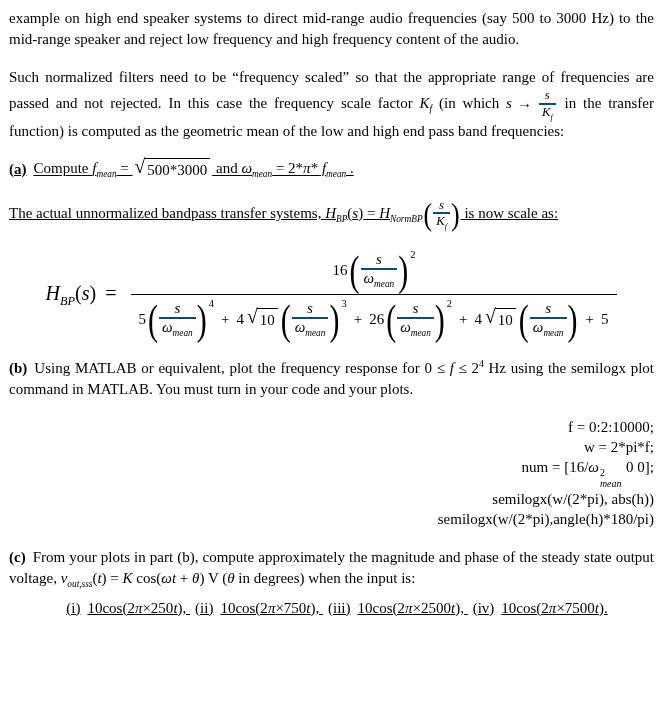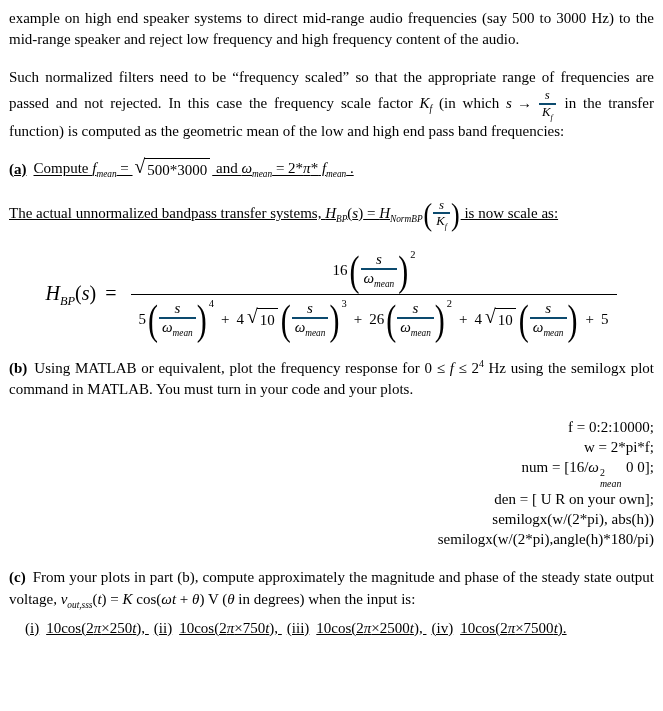--- a/index.html
+++ b/index.html
@@ -35,21 +35,21 @@
   .bigfrac{display:inline-flex;flex-direction:column;align-items:center;}
   .bf-num{display:flex;align-items:center;justify-content:center;padding:0 6px 4px;}
   .bf-den{display:flex;align-items:center;border-top:1.4px solid #000;padding:5px 8px 0;}
   .op{margin:0 7px;}
   .coef{margin-right:1px;}
   
   .codeblock{margin:2px 0 18px;}
   .codeline{line-height:1.34;text-align:right;}
   .supsub{display:inline-flex;flex-direction:column;align-items:flex-start;font-size:0.66em;line-height:1.05;vertical-align:-0.45em;margin:0 1px;}
   
-  .items{padding-left:16px;}
+  .items{padding-left:16px;text-align:center;}
   .case{margin-right:5px;white-space:nowrap;}
   .case-label{margin-right:7px;}
 </style>
 </head>
 <body>
 
 <div class="page">
 
   <p class="para"><span>example on high end speaker systems to direct mid-range audio frequencies (say 500 to 3000 Hz) to the mid-range speaker and reject low frequency and high frequency content of the audio.</span></p>
 
@@ -146,21 +146,20 @@
 
   <p class="para"><b class="plabel">(b)</b><span>Using MATLAB or equivalent, plot the frequency response for </span><span>0 ≤ </span><span class="it">f</span><span> ≤ 2</span><sup>4</sup><span> Hz using the semilogx plot command in MATLAB.  You must turn in your code and your plots.</span></p>
 
   <div class="codeblock">
     <div class="codeline"><span>f = 0:2:10000;</span></div>
     <div class="codeline"><span>w = 2*pi*f;</span></div>
     <div class="codeline"><span>num = [16/</span><span class="it">ω</span><span class="supsub">
           <span>2</span>
           <span class="it">mean</span>
         </span><span> 0 0];</span></div>
-    <div class="codeline"><span>den = [ U R on your own];</span></div>
     <div class="codeline"><span>semilogx(w/(2*pi), abs(h))</span></div>
     <div class="codeline"><span>semilogx(w/(2*pi),angle(h)*180/pi)</span></div>
   </div>
 
   <p class="para" style="margin-bottom:6px;"><b class="plabel">(c)</b><span>From your plots in part (b), compute approximately the magnitude and phase of the steady state output voltage,  </span><span class="it">v</span><sub class="it">out,sss</sub><span>(</span><span class="it">t</span><span>) = </span><span class="it">K</span><span> cos(</span><span class="it">ωt</span><span> + </span><span class="it">θ</span><span>) V (</span><span class="it">θ</span><span> in degrees) when the input is:</span></p>
 
   <p class="para nojust items"><span class="case"><span class="case-label">(i)</span><span>10cos(2</span><span class="it">π</span><span>×250</span><span class="it">t</span><span>), </span></span><span class="case"><span class="case-label">(ii)</span><span>10cos(2</span><span class="it">π</span><span>×750</span><span class="it">t</span><span>), </span></span><span class="case"><span class="case-label">(iii)</span><span>10cos(2</span><span class="it">π</span><span>×2500</span><span class="it">t</span><span>), </span></span><span class="case"><span class="case-label">(iv)</span><span>10cos(2</span><span class="it">π</span><span>×7500</span><span class="it">t</span><span>).</span></span></p>
 
 </div>
 

